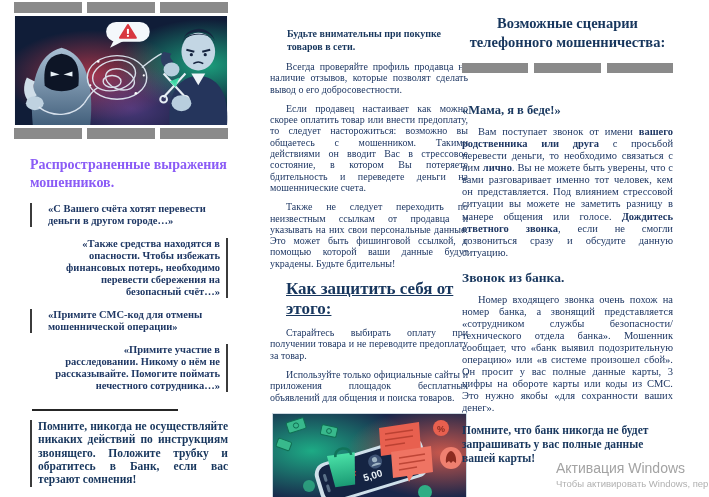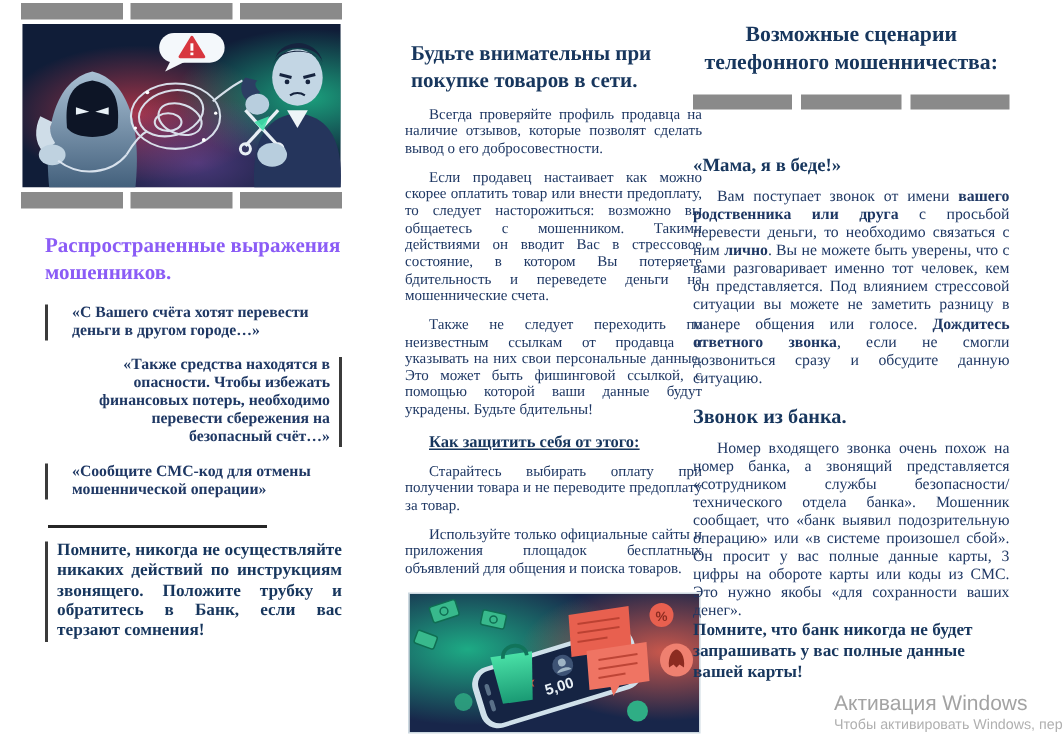--- a/index.html
+++ b/index.html
@@ -15,35 +15,35 @@
   .left-h{font-size:14px;font-weight:bold;color:#8b5cf6;margin:17px 0 0 0;line-height:1.3;}
   .quote{font-weight:bold;font-size:10.5px;line-height:1.14;margin-top:11px;color:#1f3864;}
   .quote.l{border-left:2px solid #3b3b3b;padding-left:16px;}
   .quote.r{border-right:2px solid #3b3b3b;padding-right:6px;text-align:right;margin-left:22px;}
   .hrline{width:146px;height:0;border-top:2px solid #262626;margin:17px 0 0 2px;}
   .warn-left{border-left:2px solid #3b3b3b;padding-left:6px;margin-top:9px;font-weight:bold;
              font-size:11.5px;line-height:1.16;text-align:justify;color:#17365d;}
 
   
   .col-mid{position:absolute;left:270px;top:0;width:198px;}
-  .mid-h{font-size:14px;font-weight:bold;color:#17365d;margin:28px 0 0 4px;line-height:1.25;}
+  .mid-h{font-size:10px;font-weight:bold;color:#17365d;margin:28px 0 0 17px;line-height:1.25;}
   .para{font-size:10px;line-height:1.13;text-align:justify;text-indent:16px;margin:8px 0 0 0;font-family:Liberation Serif, serif;}
-  .subhead{font-weight:bold;text-decoration:underline;font-size:11px;color:#17365d;margin:10px 0 0 16px;}
+  .subhead{font-weight:bold;text-decoration:underline;font-size:17px;color:#17365d;margin:10px 0 0 16px;}
   .illu-mid{display:block;width:193px;height:92px;margin:10px 0 0 2px;border:1px solid #ccd8e0;}
 
   
   .col-right{position:absolute;left:462px;top:0;width:211px;}
   .right-h{text-align:center;font-size:14.5px;font-weight:bold;color:#17365d;margin:14px 0 0 0;line-height:1.28;}
   .bars-right{display:flex;gap:6px;margin-top:12px;}
   .bar-r{flex:1;height:10px;background:#8a8a8a;}
   .s1-title{font-size:12.5px;font-weight:bold;color:#17365d;margin-top:30px;font-family:Liberation Serif, serif;}
   .body-p{font-size:10.5px;line-height:1.15;text-align:justify;text-indent:16px;margin:8px 0 0 0;}
   .body-p .b{font-weight:bold;}
   .s2-title{font-size:13.5px;font-weight:bold;color:#17365d;margin-top:11px;}
-  .warn-right{font-weight:bold;font-size:11.5px;line-height:1.2;color:#17365d;}
+  .warn-right{font-weight:bold;font-size:11.5px;line-height:1.2;margin-top:10px;color:#17365d;}
 
   
   .watermark{position:absolute;left:556px;top:460px;font-family:"Liberation Sans",sans-serif;}
   .wm-title{font-size:14px;color:#a3a3a3;}
   .wm-sub{font-size:9.5px;color:#b0b0b0;white-space:nowrap;margin-top:2px;}
 </style>
 </head>
 <body>
 
 <div class="page">
@@ -134,21 +134,22 @@
     <div class="bars">
       <div class="bar"></div>
       <div class="bar"></div>
       <div class="bar"></div>
     </div>
 
     <div class="left-text">
       <div class="left-h">Распространенные выражения мошенников.</div>
       <div class="quote l">«С Вашего счёта хотят перевести деньги в другом городе…»</div>
       <div class="quote r">«Также средства находятся в опасности. Чтобы избежать финансовых потерь, необходимо перевести сбережения на безопасный счёт…»</div>
-      <div class="quote l">«Сообщите СМС-код для отмены мошеннической операции»</div>
+      <div class="quote l">«Примите СМС-код для отмены мошеннической операции»</div>
+      <div class="quote r">«Примите участие в расследовании. Никому о нём не рассказывайте. Помогите поймать нечестного сотрудника…»</div>
       <div class="hrline"></div>
       <div class="warn-left">Помните, никогда не осуществляйте никаких действий по инструкциям звонящего. Положите трубку и обратитесь в Банк, если вас терзают сомнения!</div>
     </div>
   </div>
 
   <div class="col-mid">
     <div class="mid-h">Будьте внимательны при покупке товаров в сети.</div>
     <div class="para">Всегда проверяйте профиль продавца на наличие отзывов, которые позволят сделать вывод о его добросовестности.</div>
     <div class="para">Если продавец настаивает как можно скорее оплатить товар или внести предоплату, то следует насторожиться: возможно вы общаетесь с мошенником. Такими действиями он вводит Вас в стрессовое состояние, в котором Вы потеряете бдительность и переведете деньги на мошеннические счета.</div>
     <div class="para">Также не следует переходить по неизвестным ссылкам от продавца и указывать на них свои персональные данные. Это может быть фишинговой ссылкой, с помощью которой ваши данные будут украдены. Будьте бдительны!</div>

